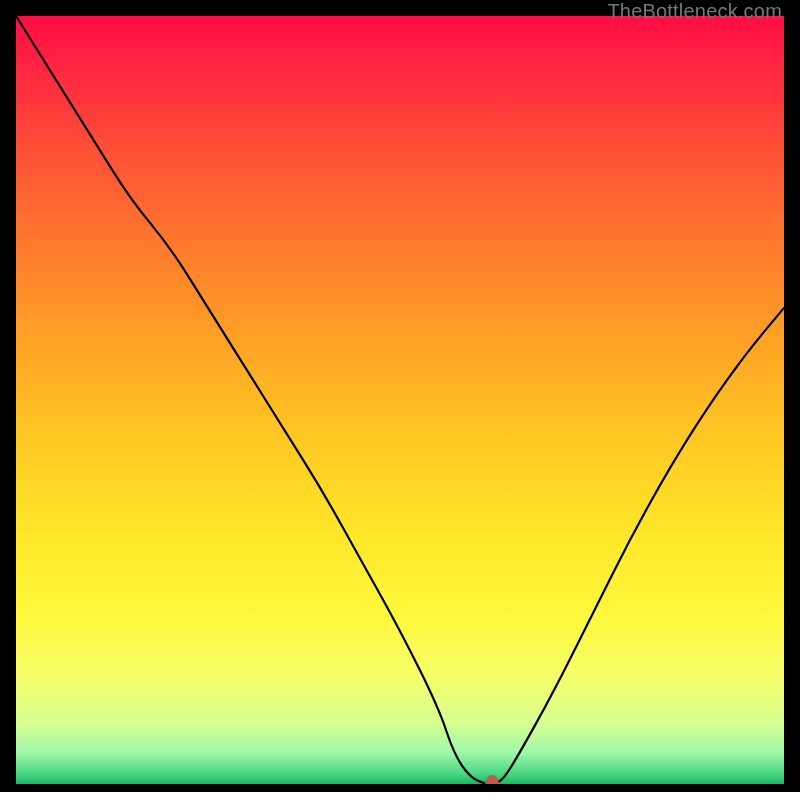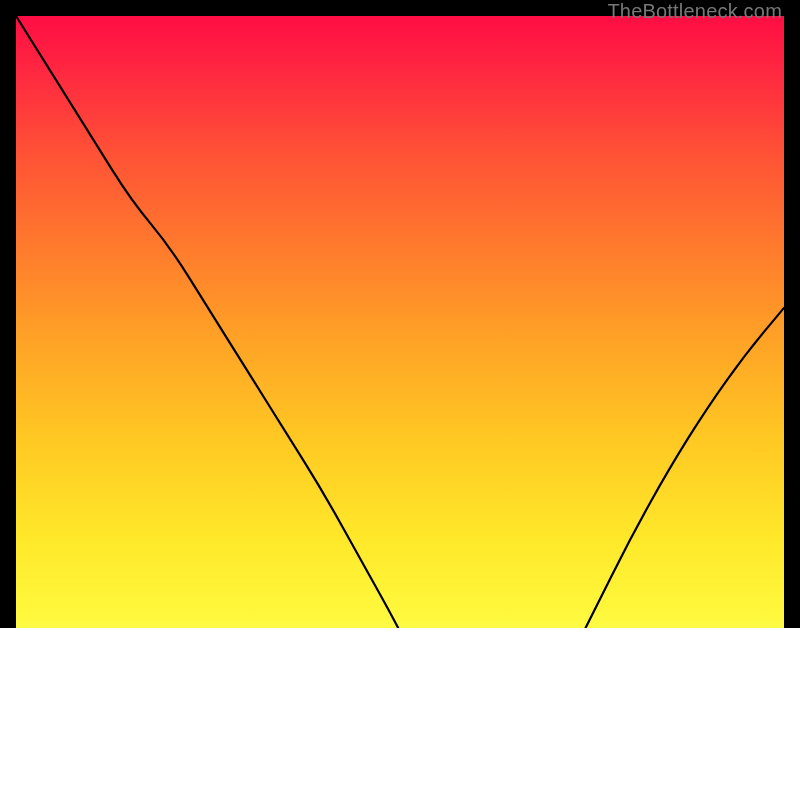--- a/index.html
+++ b/index.html
@@ -3,21 +3,21 @@
 <meta charset="utf-8">
 <style>
   body {
     margin: 0;
     padding: 0;
     background: #fff;
   }
   .chart-container {
     position: relative;
     width: 800px;
-    height: 628px;
+    height: 792px;
     background: #000;
   }
   .plot-area {
     position: absolute;
     left: 16px;
     top: 16px;
     width: 768px;
     height: 768px;
     overflow: hidden;
   }

